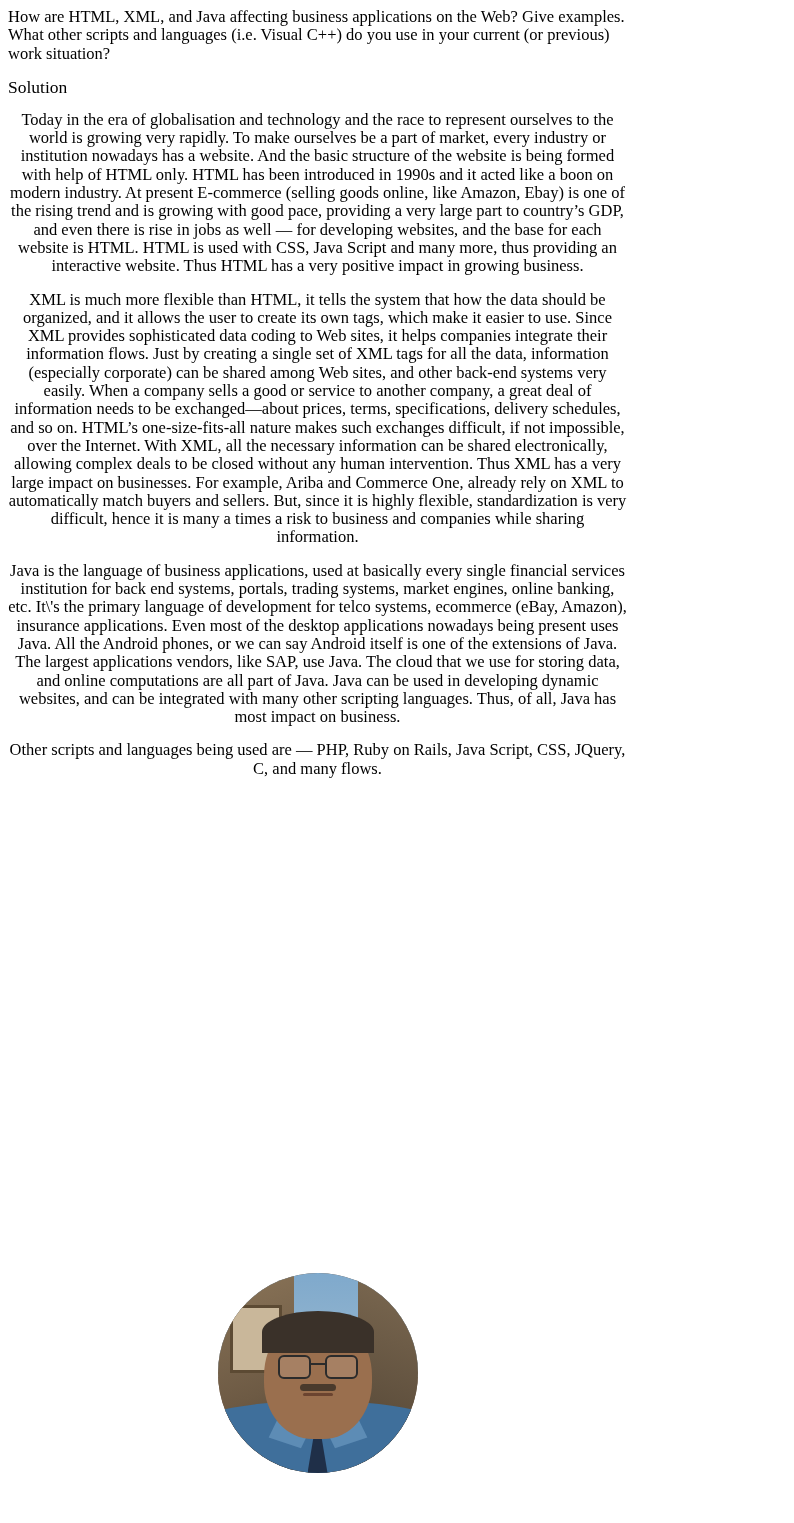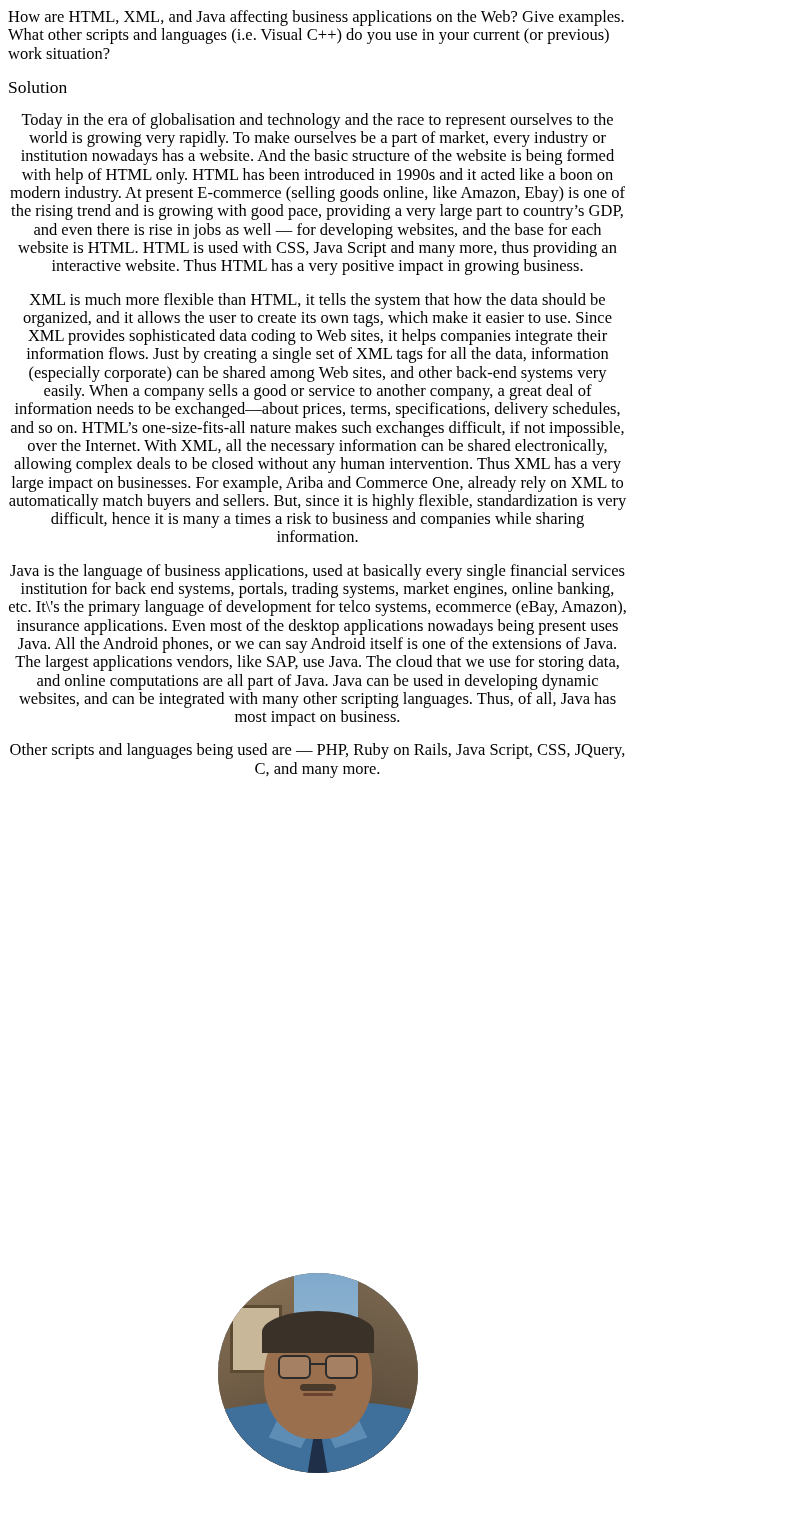--- a/index.html
+++ b/index.html
@@ -214,21 +214,21 @@
 
 <div class="page">
 
   <p class="question">How are HTML, XML, and Java affecting business applications on the Web? Give examples. What other scripts and languages (i.e. Visual C++) do you use in your current (or previous) work situation?</p>
 
   <h2 class="solution">Solution</h2>
 
   <p class="para">Today in the era of globalisation and technology and the race to represent ourselves to the world is growing very rapidly. To make ourselves be a part of market, every industry or institution nowadays has a website. And the basic structure of the website is being formed with help of HTML only. HTML has been introduced in 1990s and it acted like a boon on modern industry. At present E-commerce (selling goods online, like Amazon, Ebay) is one of the rising trend and is growing with good pace, providing a very large part to country’s GDP, and even there is rise in jobs as well — for developing websites, and the base for each website is HTML. HTML is used with CSS, Java Script and many more, thus providing an interactive website. Thus HTML has a very positive impact in growing business.</p>
   <p class="para">XML is much more flexible than HTML, it tells the system that how the data should be organized, and it allows the user to create its own tags, which make it easier to use. Since XML provides sophisticated data coding to Web sites, it helps companies integrate their information flows. Just by creating a single set of XML tags for all the data, information (especially corporate) can be shared among Web sites, and other back-end systems very easily. When a company sells a good or service to another company, a great deal of information needs to be exchanged—about prices, terms, specifications, delivery schedules, and so on. HTML’s one-size-fits-all nature makes such exchanges difficult, if not impossible, over the Internet. With XML, all the necessary information can be shared electronically, allowing complex deals to be closed without any human intervention. Thus XML has a very large impact on businesses. For example, Ariba and Commerce One, already rely on XML to automatically match buyers and sellers. But, since it is highly flexible, standardization is very difficult, hence it is many a times a risk to business and companies while sharing information.</p>
   <p class="para">Java is the language of business applications, used at basically every single financial services institution for back end systems, portals, trading systems, market engines, online banking, etc. It\'s the primary language of development for telco systems, ecommerce (eBay, Amazon), insurance applications. Even most of the desktop applications nowadays being present uses Java. All the Android phones, or we can say Android itself is one of the extensions of Java. The largest applications vendors, like SAP, use Java. The cloud that we use for storing data, and online computations are all part of Java. Java can be used in developing dynamic websites, and can be integrated with many other scripting languages. Thus, of all, Java has most impact on business.</p>
-  <p class="para">Other scripts and languages being used are — PHP, Ruby on Rails, Java Script, CSS, JQuery, C, and many more.</p>
+  <p class="para">Other scripts and languages being used are — PHP, Ruby on Rails, Java Script, CSS, JQuery, C, and many flows.</p>
 
   <div class="spacer"></div>
 
   <div class="avatar-wrap">
     <div class="avatar">
       <div class="bg-sky"></div>
       <div class="bg-wall-left"></div>
       <div class="bg-wall-right"></div>
       <div class="frame"></div>
       <div class="bg-bottom"></div>

